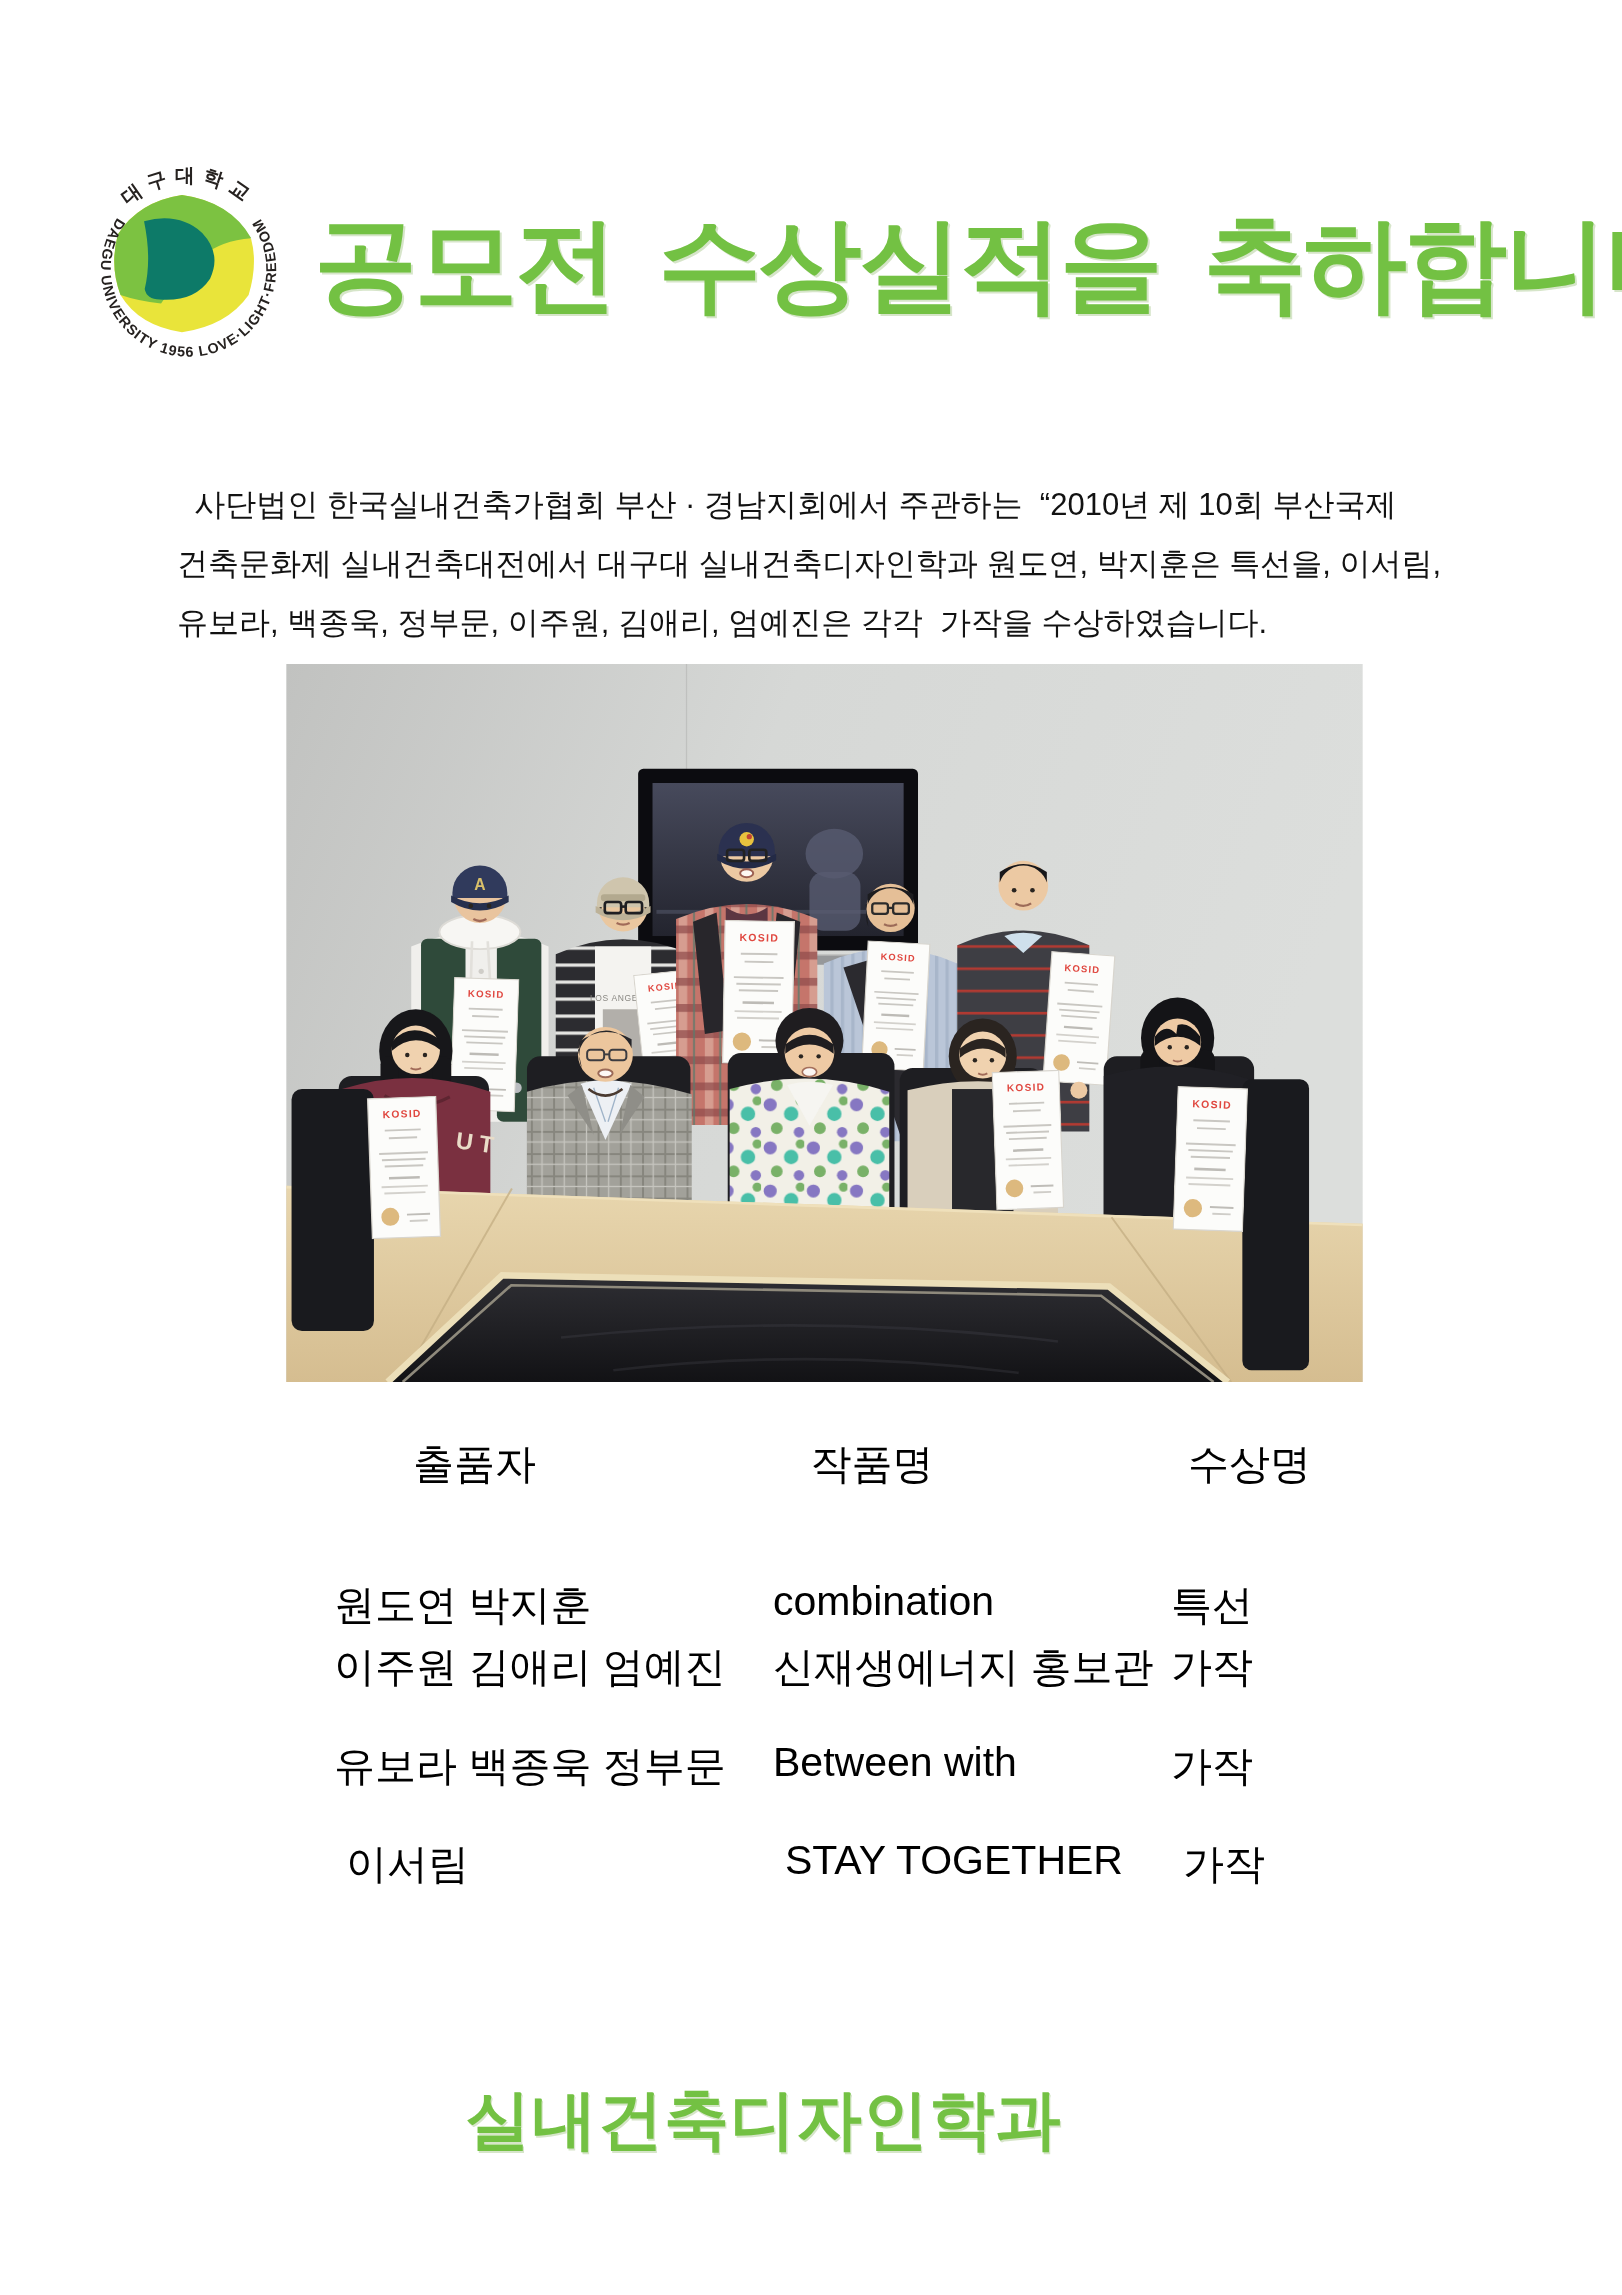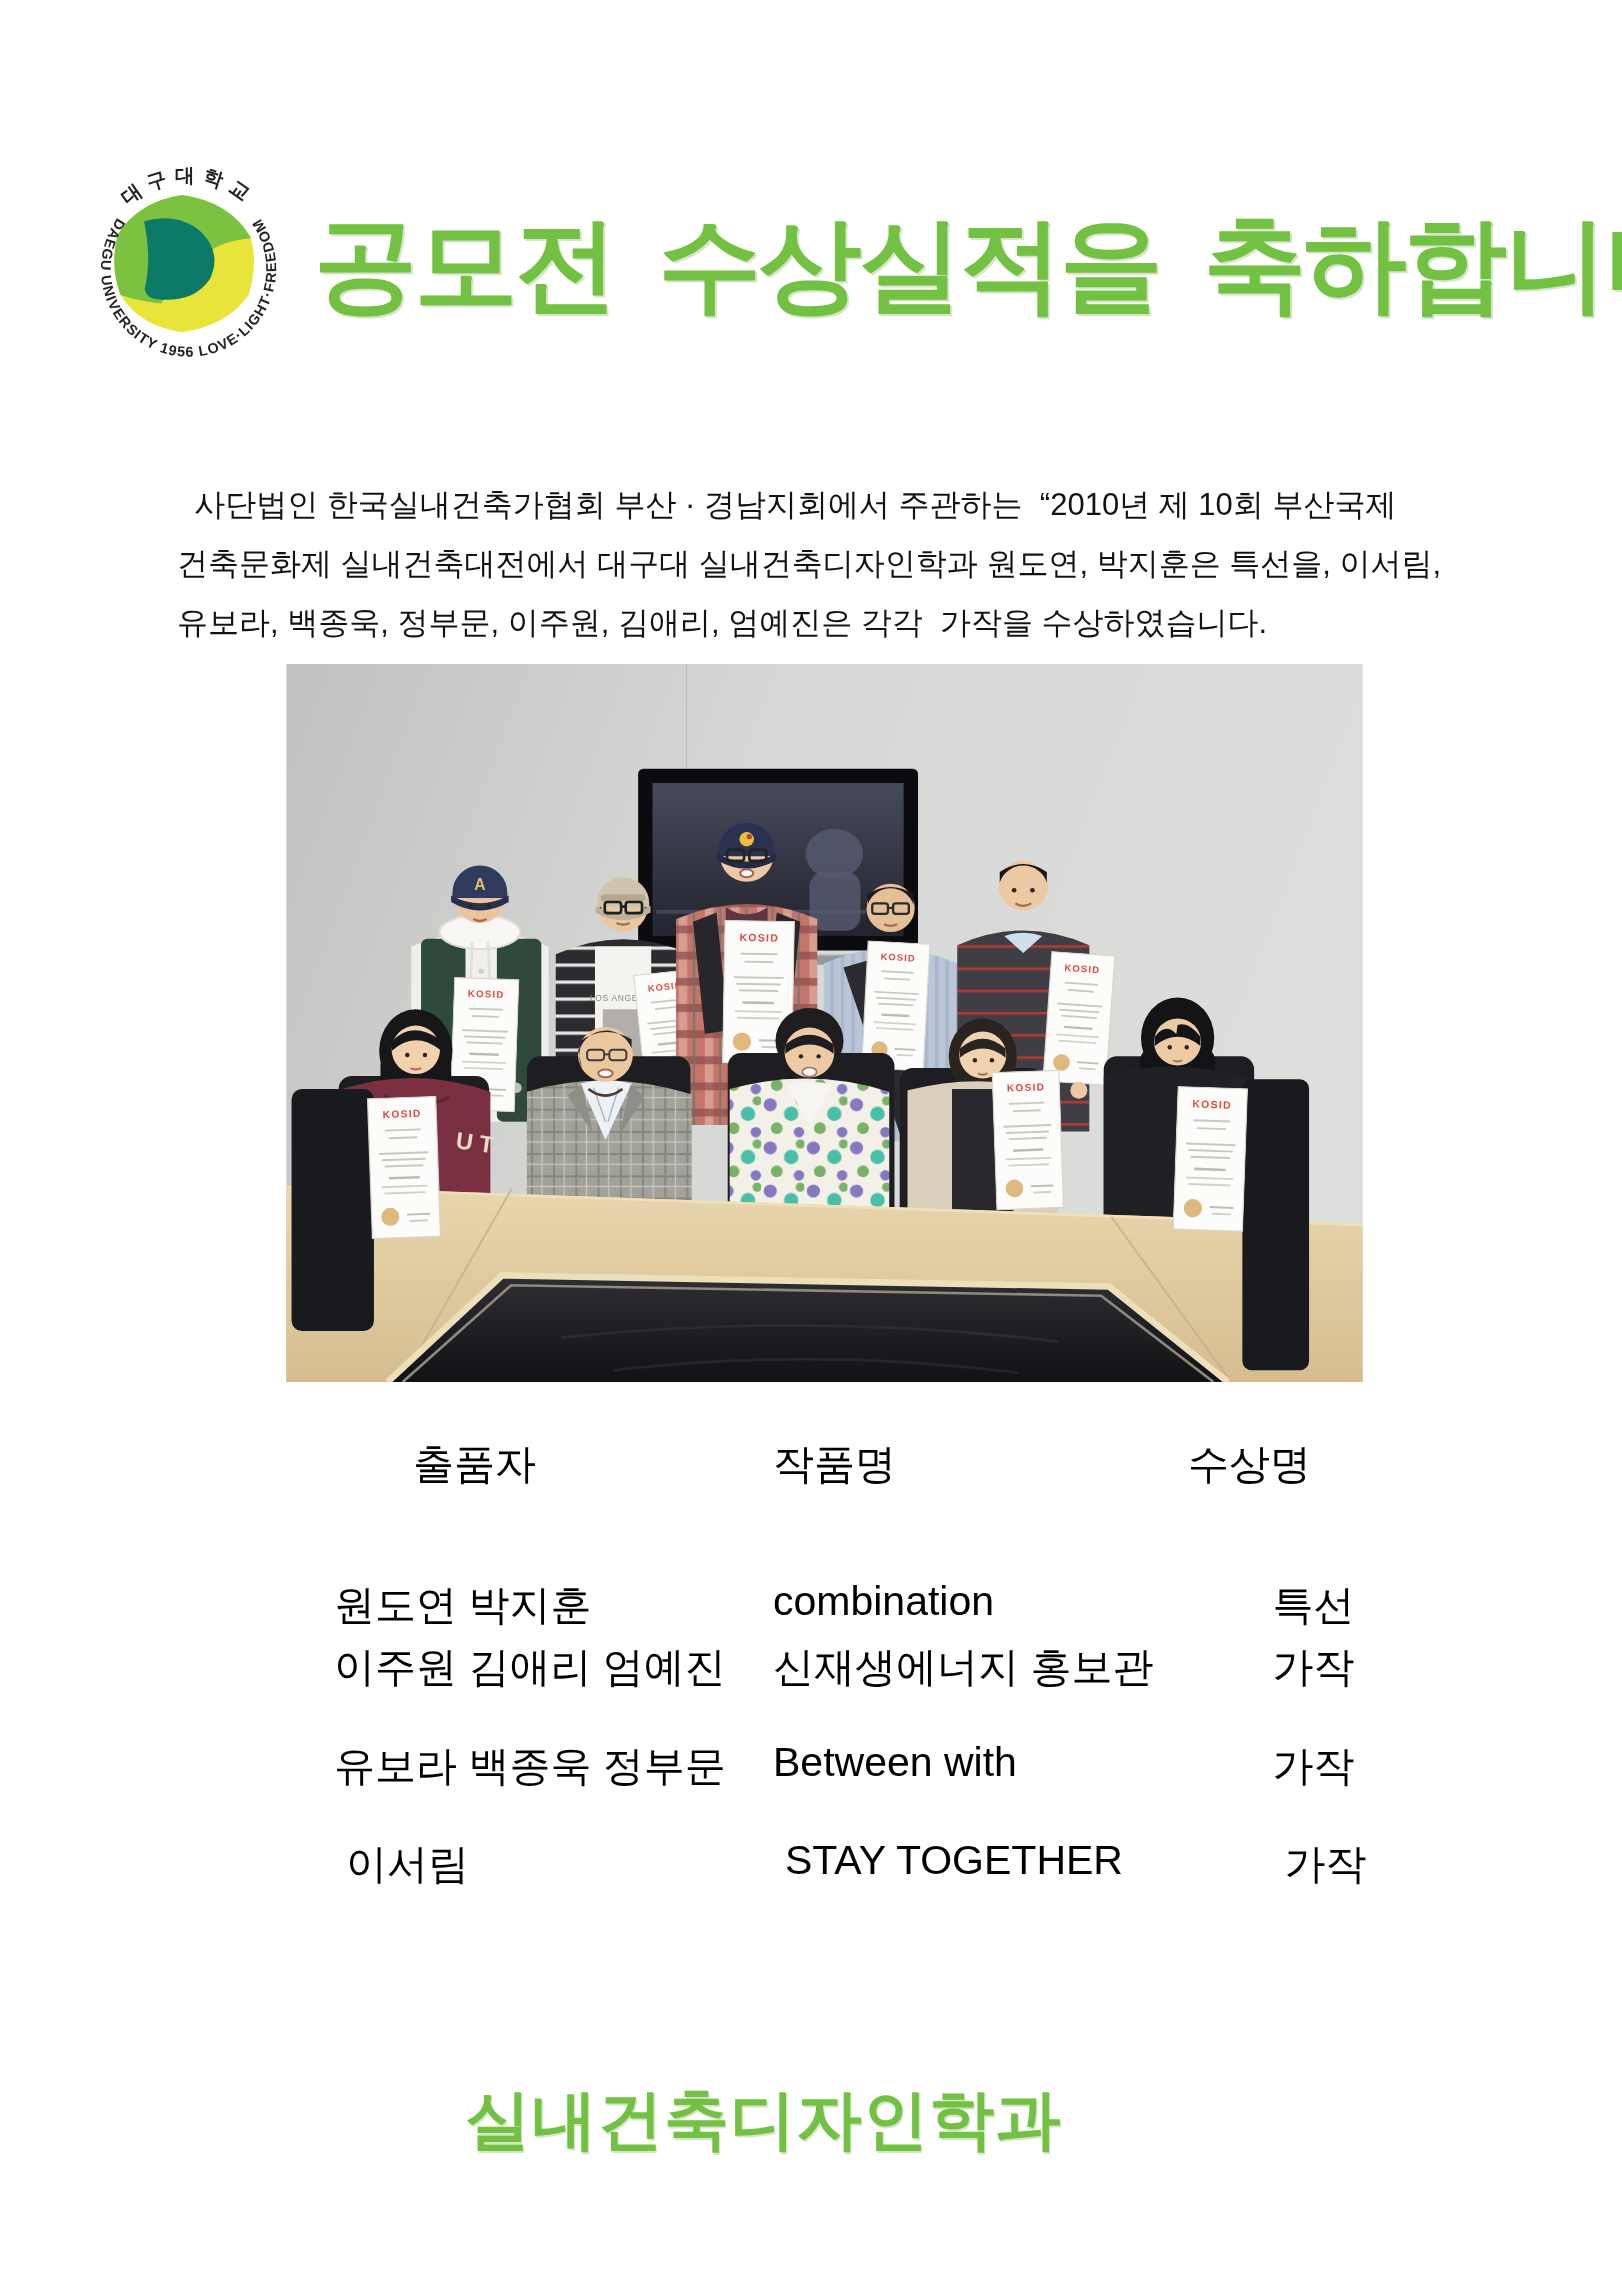--- a/index.html
+++ b/index.html
@@ -7,25 +7,25 @@
         font-family:"Liberation Sans",sans-serif;}
   .abs{position:absolute;}
   .title{left:314px;top:213px;width:1243px;font-size:103px;font-weight:800;color:#73c143;
          letter-spacing:-2.6px;word-spacing:17px;white-space:pre;line-height:1;
          text-shadow:2px 2px 0 rgba(90,150,40,.25);}
   .intro{left:133px;top:475px;width:1427px;font-size:31px;line-height:59px;color:#121212;margin-left:44px;}
   .intro div{white-space:pre;}
   .t-row{left:0;width:1623px;height:46px;font-size:41px;color:#000;}
   .t-cell{position:absolute;top:0;white-space:pre;}
   .c1h{left:334px;width:281px;text-align:center;}
-  .c2h{left:773px;width:198px;}
+  .c2h{left:773px;width:198px;text-align:center;}
   .c3h{left:1171px;width:157px;text-align:center;}
   .c1{left:334px;width:432px;text-align:left;}
   .c2{left:773px;width:393px;text-align:left;}
-  .c3{left:1235px;width:157px;text-align:center;}
+  .c3{left:1171px;width:157px;text-align:left;}
   .footer{left:0;top:2076px;width:1527px;text-align:center;font-size:65px;font-weight:800;
           color:#73c143;letter-spacing:1.3px;text-shadow:1.3px 2px 0 rgba(90,150,40,.25);}
   svg text{font-family:"Liberation Sans",sans-serif;}
 </style>
 </head>
 <body>
 
 <div class="page">
 
   <svg class="abs" style="left:80px;top:161px;" width="217" height="217" viewBox="0 0 332 332">

